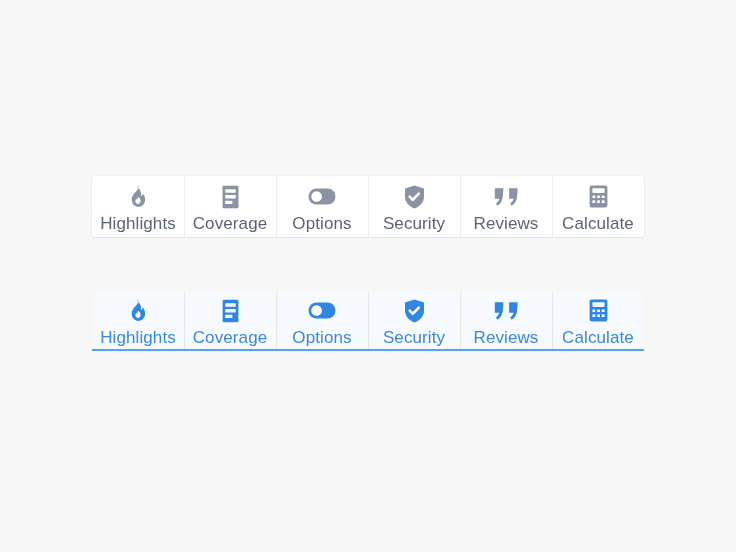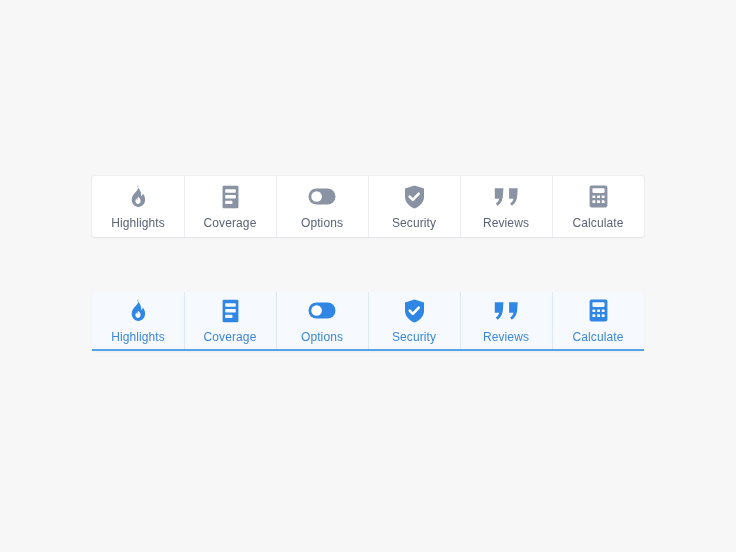--- a/index.html
+++ b/index.html
@@ -87,21 +87,21 @@
     align-items: center;
     justify-content: center;
     margin-bottom: 7px;
   }
 
   .tab-icon svg {
     display: block;
   }
 
   .tab-label {
-    font-size: 12px;
+    font-size: 17px;
     line-height: 13px;
     letter-spacing: 0.1px;
     white-space: nowrap;
   }
 
   .tabbar.inactive .tab-label {
     color: #5b6475;
   }
 
   .tabbar.inactive .tab-icon svg {

